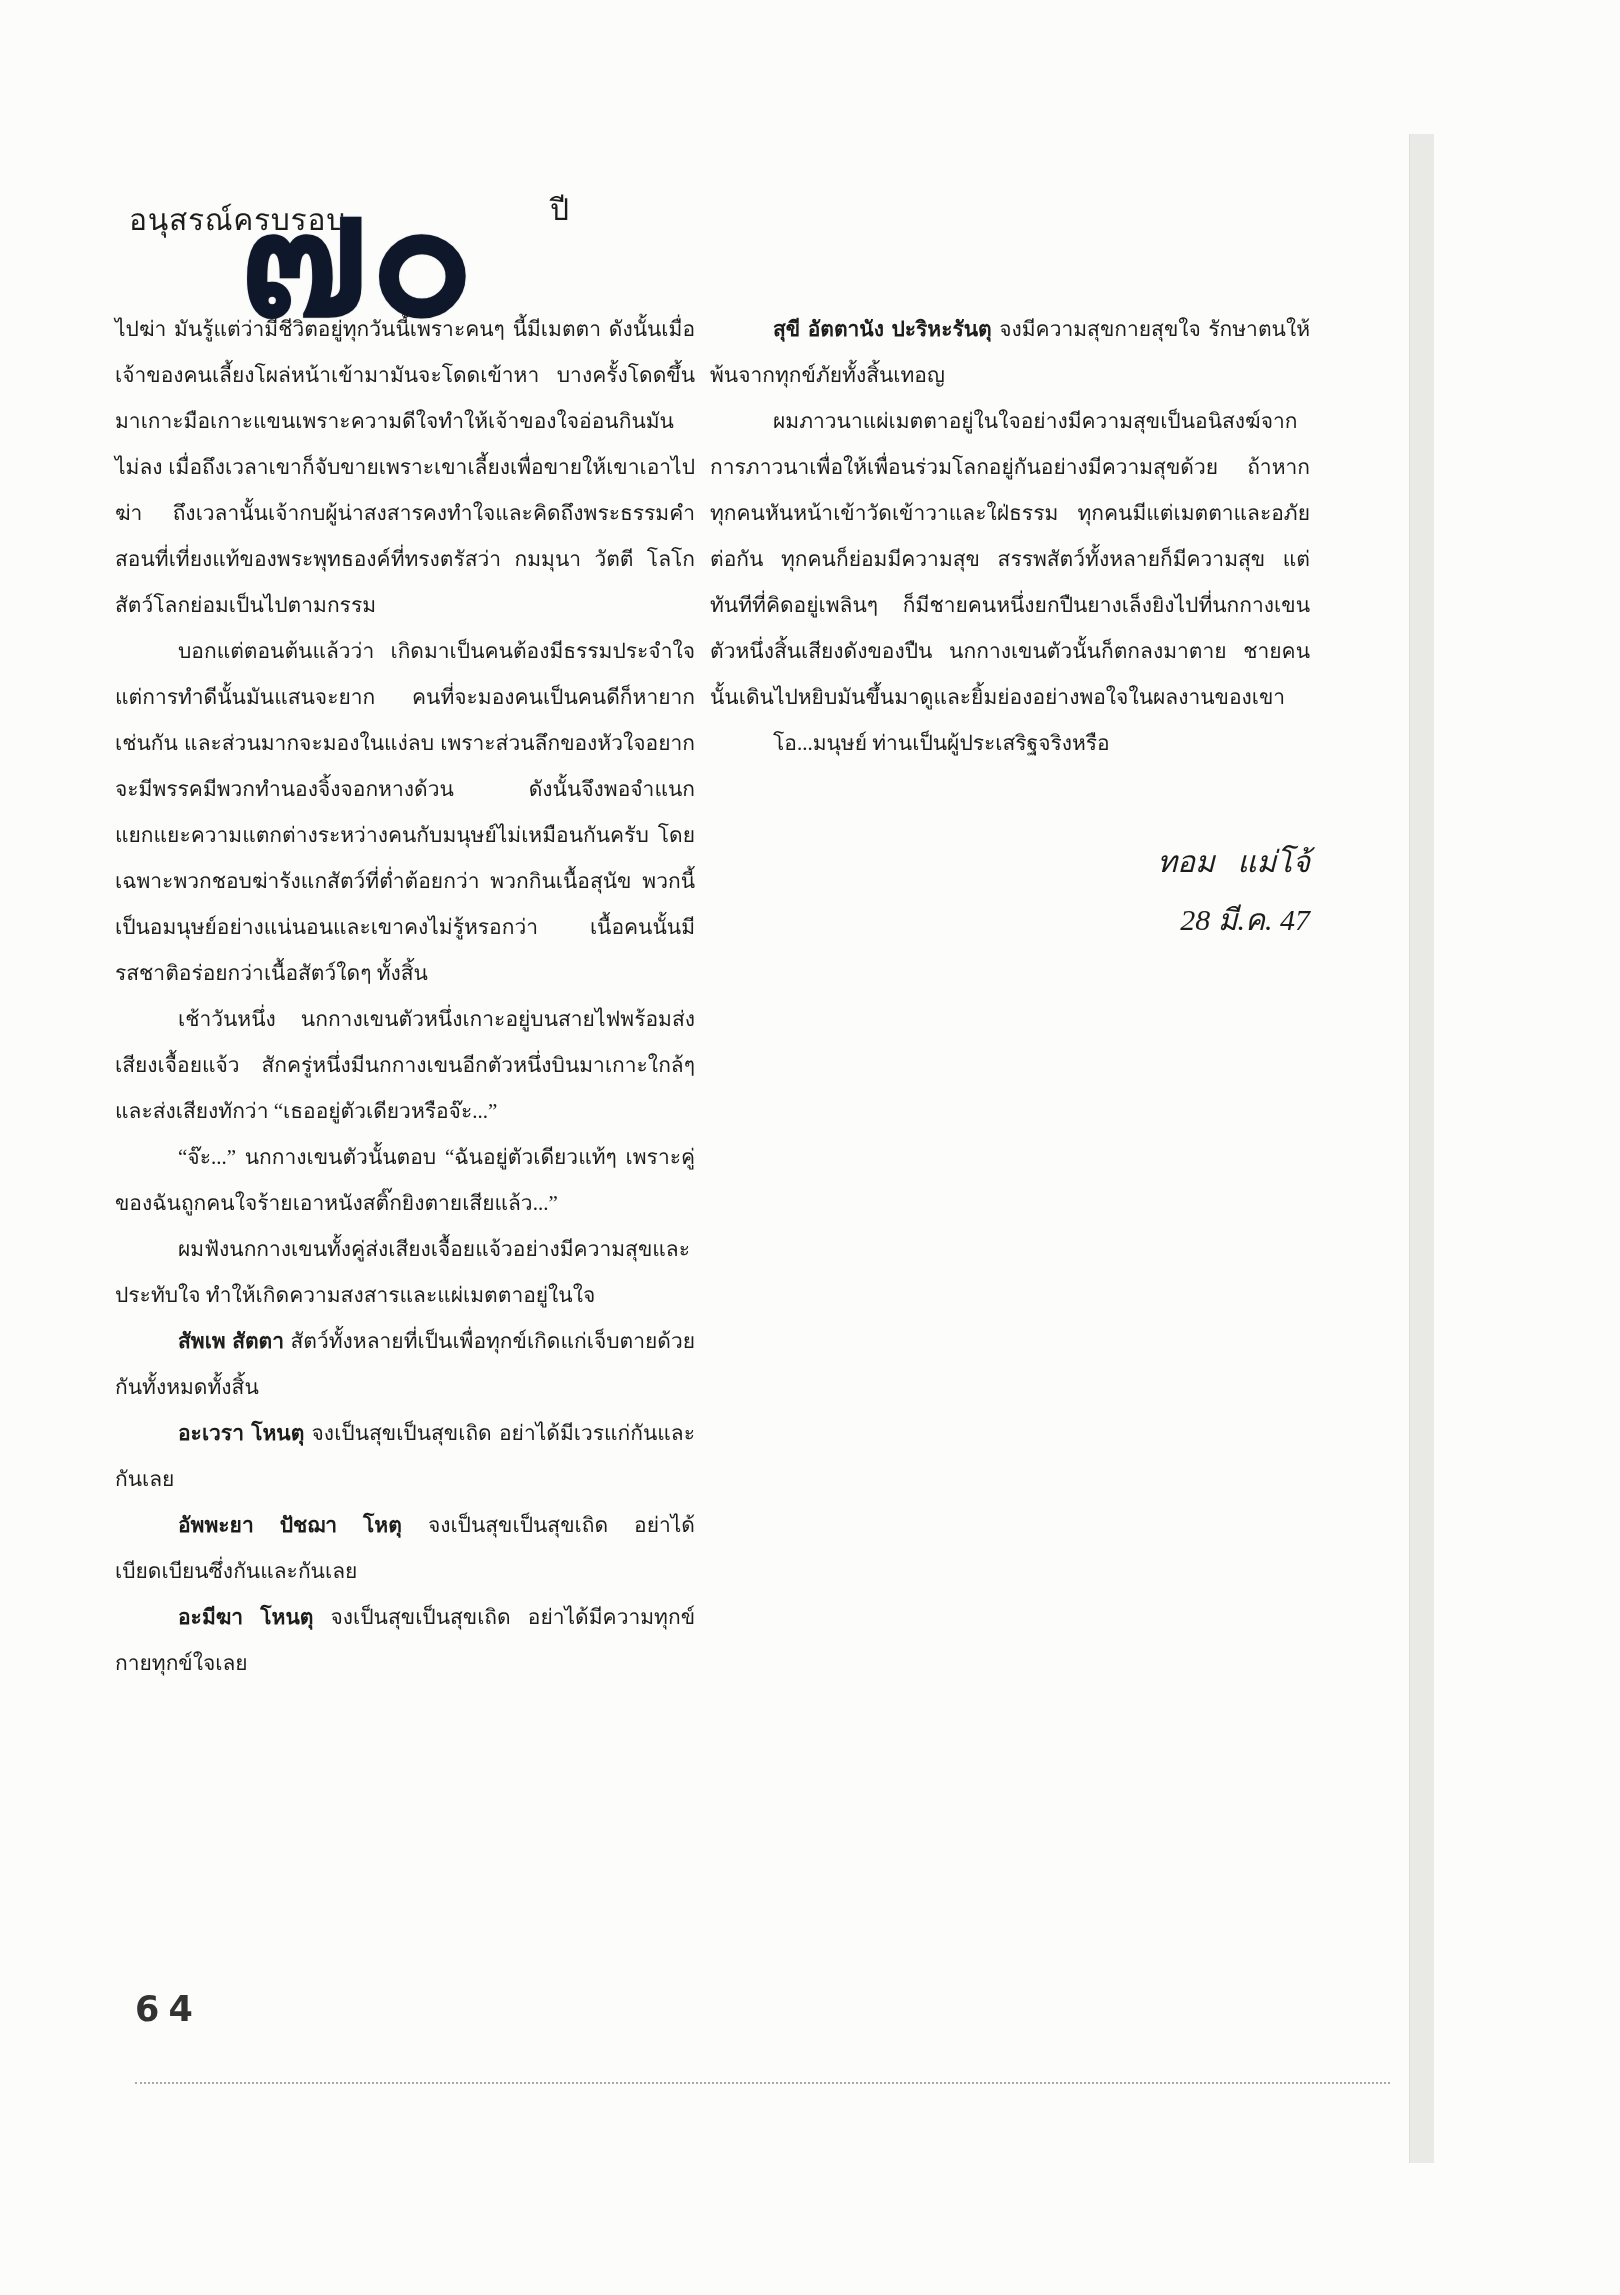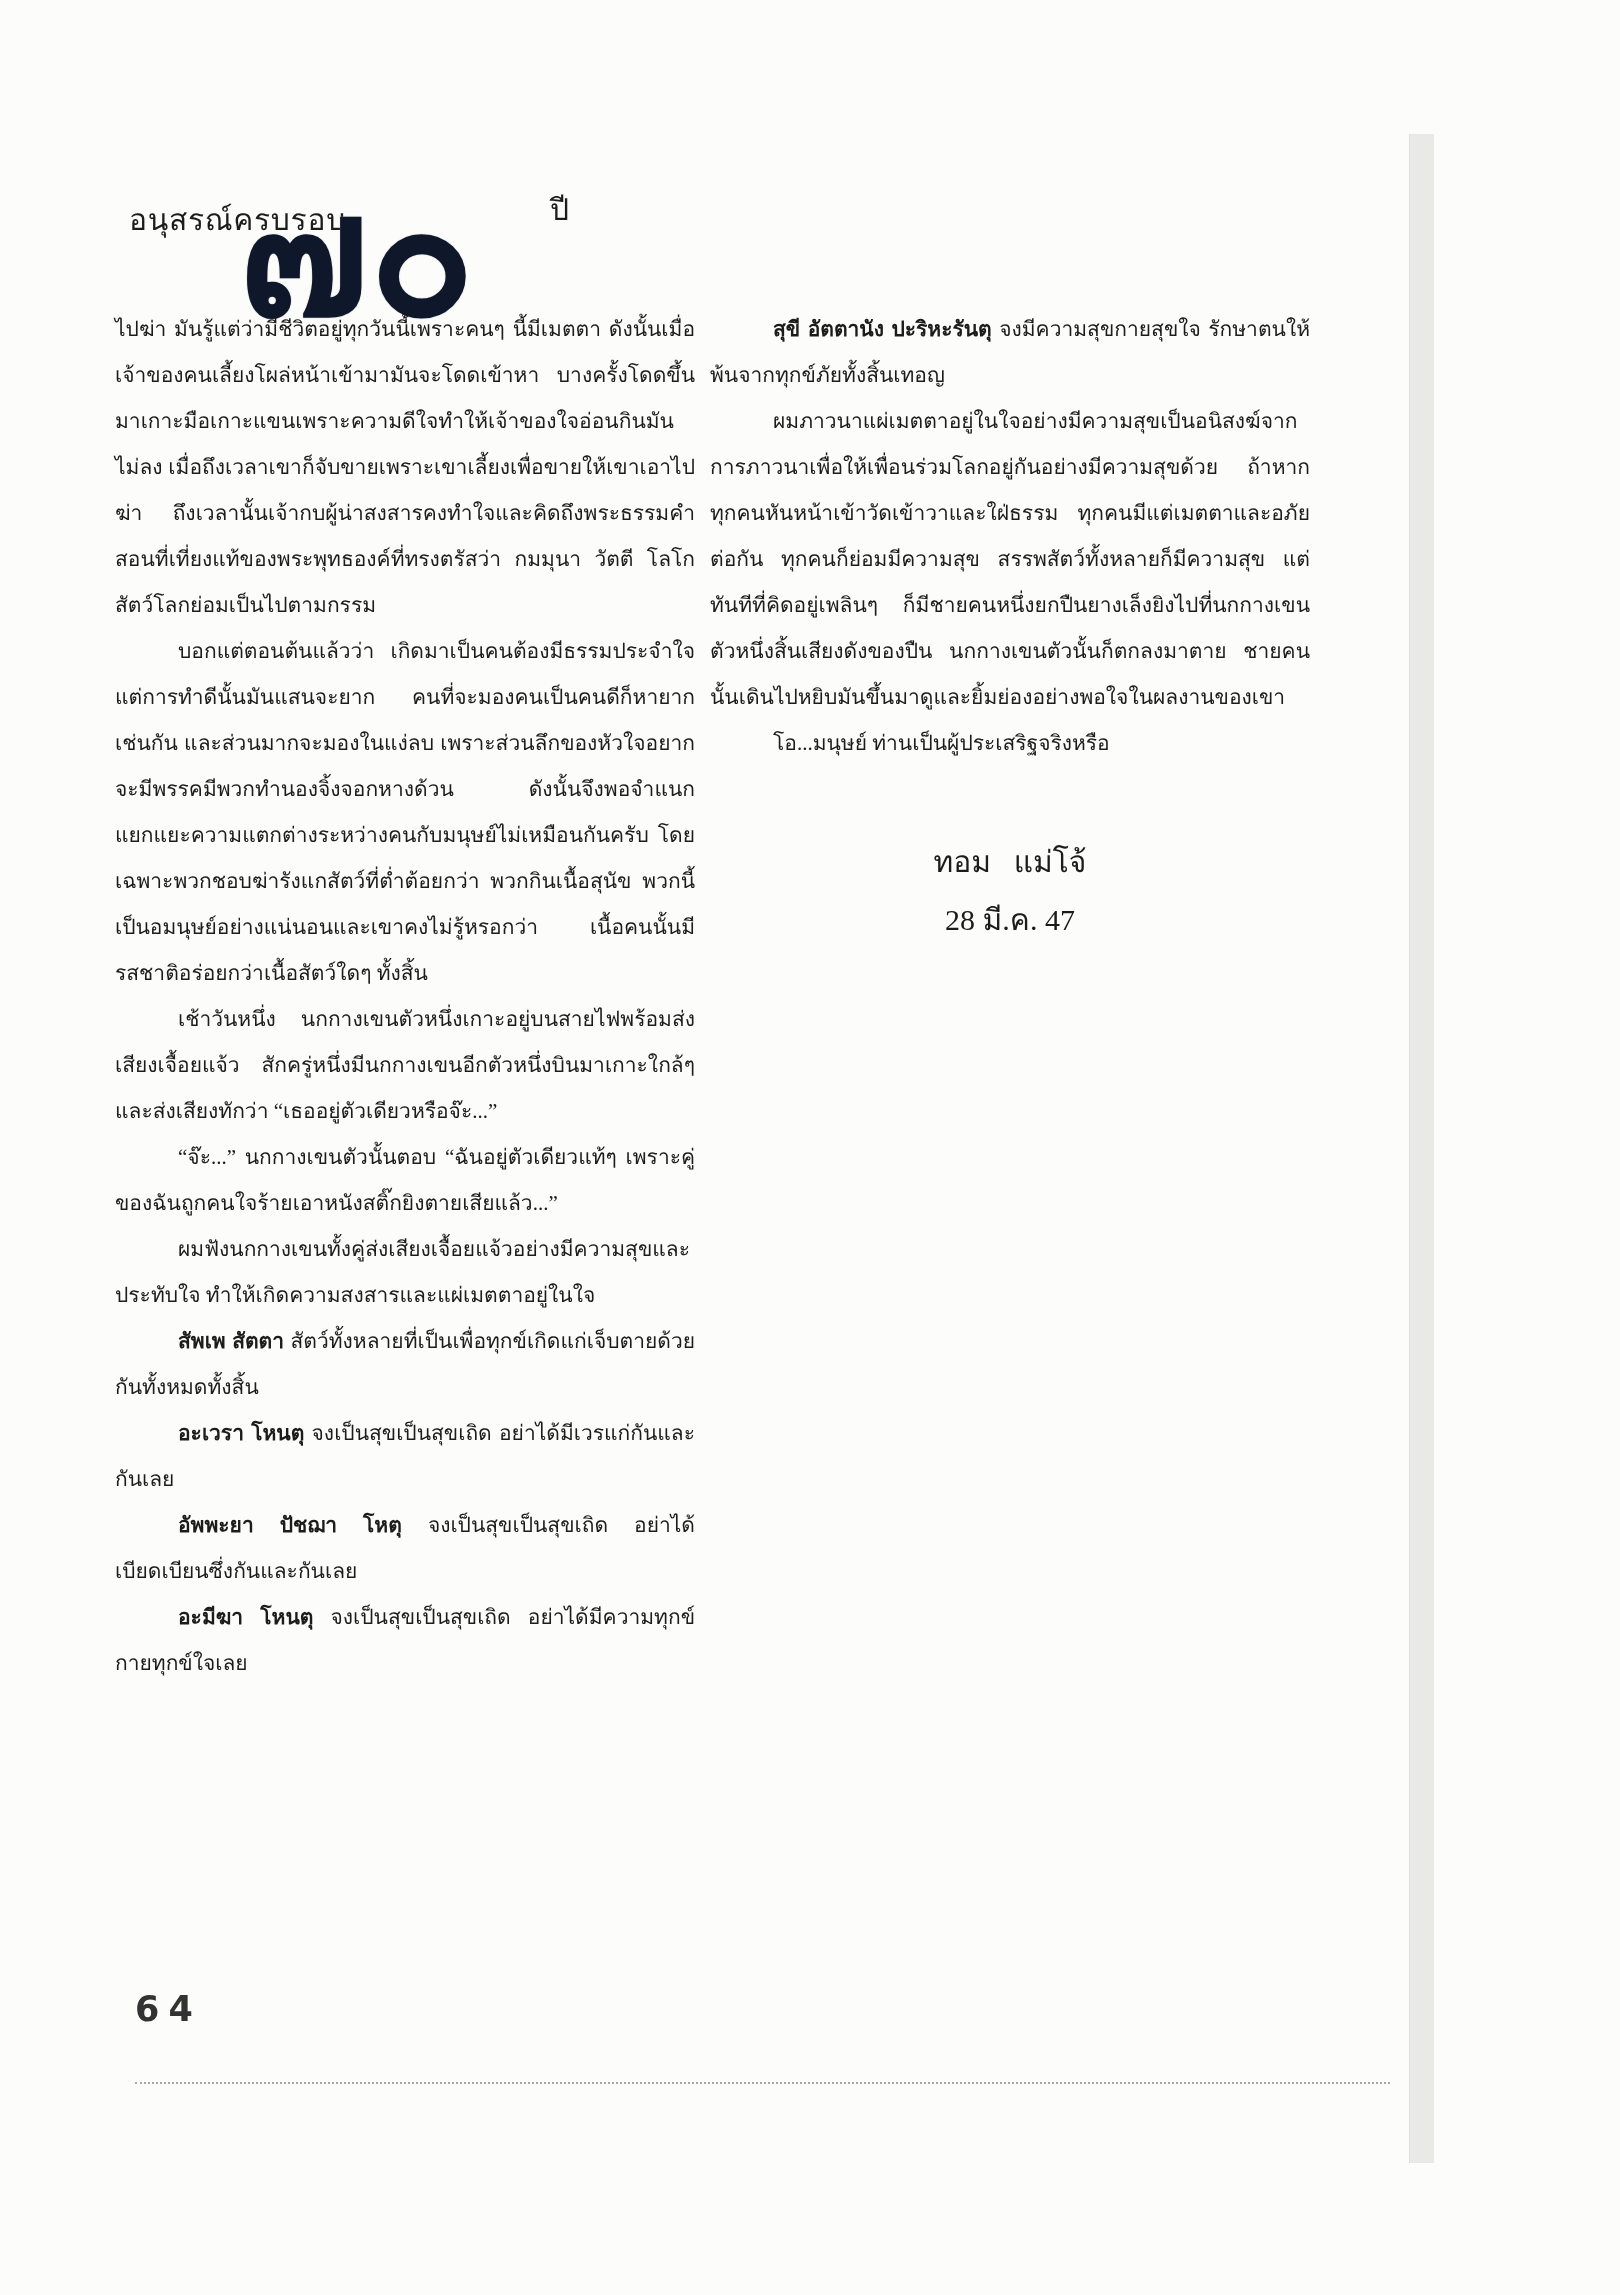--- a/index.html
+++ b/index.html
@@ -18,21 +18,21 @@
 
   
   .col{position:absolute;top:306px;}
   .col-left{left:115px;width:580px;}
   .col-right{left:710px;width:600px;}
   .para{margin:0;font-size:21px;line-height:46px;text-align:justify;}
   .para.indent{text-indent:63px;}
   .lead-bold{font-weight:700;}
 
   
-  .signature{margin-top:67px;text-align:center;}
+  .signature{margin-top:67px;text-align:right;font-style:italic;}
   .sig{font-size:30px;line-height:58px;white-space:pre;}
 
   
   .pageno{position:absolute;left:135px;top:1989px;font-size:35px;font-weight:700;letter-spacing:9.2px;
           color:#333;font-family:"DejaVu Sans","Liberation Sans",sans-serif;}
   .dotted-rule{position:absolute;left:135px;top:2082px;width:1255px;height:0;
                border-top:2.6px dotted #a9a9a4;}
 
   
   .scan-strip{position:absolute;left:1409px;top:134px;width:23.5px;height:2029px;

